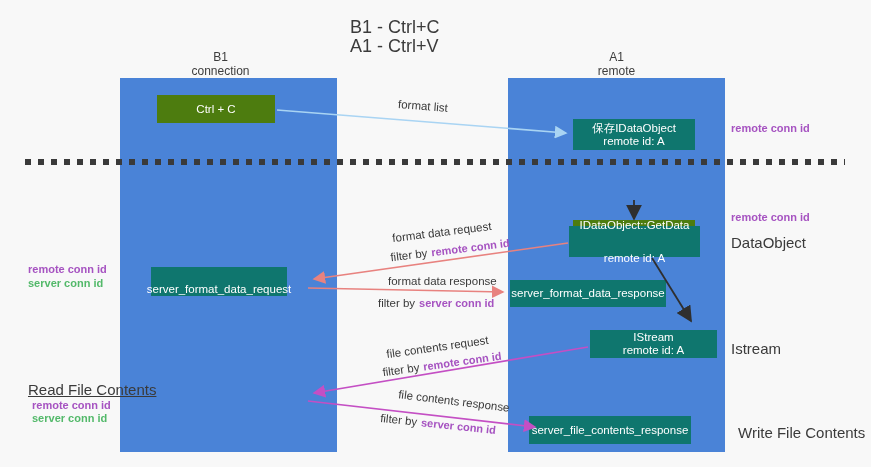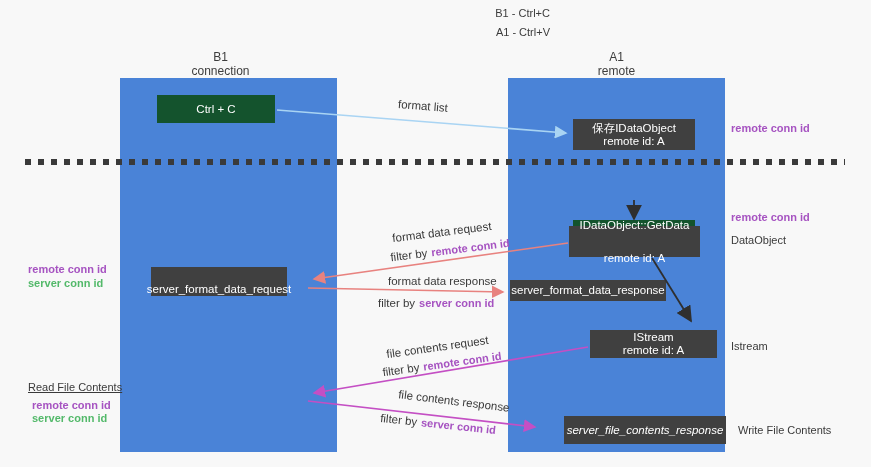--- a/index.html
+++ b/index.html
@@ -1,33 +1,33 @@
 <!DOCTYPE html>
 <html><head>
 <meta charset="utf-8">
 <style>
   html,body{margin:0;padding:0;background:#f8f8f8;}
   .canvas{position:relative;width:871px;height:467px;background:#f8f8f8;
     font-family:"Liberation Sans",sans-serif;overflow:hidden;}
-  .title{position:absolute;left:350px;top:4px;width:200px;text-align:right;
-    font-size:11px;line-height:19px;color:#3b3b3b;}
+  .title{position:absolute;left:350px;top:18px;width:200px;text-align:left;
+    font-size:18px;line-height:19px;color:#3b3b3b;}
   .lifeline{position:absolute;top:78px;width:217px;height:374px;background:#4a83d7;z-index:1;}
   .hdr{position:absolute;top:50px;width:185px;text-align:center;font-size:12px;
     line-height:14px;color:#3d3d3d;}
   .node{position:absolute;display:flex;flex-direction:column;align-items:center;
     justify-content:center;color:#fff;text-align:center;z-index:2;
     font-size:11.5px;line-height:13px;white-space:nowrap;}
-  .green{background:#14532d;text-align:right;}
-  .orange{background:#404040;}
+  .green{background:#4d7c0f;text-align:right;}
+  .orange{background:#0f766e;}
   .dashline{position:absolute;left:25px;top:159px;width:820px;height:6px;z-index:3;
     background:repeating-linear-gradient(90deg,#3a3a3a 0 6px,transparent 6px 13px);}
   svg.arrows{position:absolute;left:0;top:0;z-index:3;pointer-events:none;}
   .edge-label{position:absolute;font-size:11.5px;color:#3a3a3a;white-space:nowrap;
     z-index:4;display:flex;gap:4px;}
-  .ann{position:absolute;font-size:11px;color:#3a3a3a;white-space:nowrap;z-index:4;}
+  .ann{position:absolute;font-size:15px;color:#3a3a3a;white-space:nowrap;z-index:4;}
   .purple{color:#a653c1;font-weight:bold;font-size:11px;}
   .greenlbl{color:#53b96a;font-weight:bold;font-size:11px;}
 </style>
 </head>
 <body>
 
 <div class="canvas">
 
   <div class="title">
     <div>B1 - Ctrl+C</div>
@@ -87,31 +87,31 @@
 
   <div class="node orange" style="left:569px;top:226px;width:131px;height:31px;gap:20px;">
     <span>IDataObject::GetData</span>
     <span>remote id: A</span>
   </div>
 
   <div class="node orange" style="left:151px;top:267px;width:136px;height:29px;justify-content:flex-end;">
     <span>server_format_data_request</span>
   </div>
 
-  <div class="node orange" style="left:510px;top:280px;width:156px;height:21px;">
+  <div class="node orange" style="left:510px;top:280px;width:156px;height:27px;">
     <span>server_format_data_response</span>
   </div>
 
   <div class="node orange" style="left:590px;top:330px;width:127px;height:28px;">
     <span>IStream</span>
     <span>remote id: A</span>
   </div>
 
 
-  <div class="node orange" style="left:564px;top:416px;width:162px;height:28px;font-style:italic;">
+  <div class="node orange" style="left:529px;top:416px;width:162px;height:28px;">
     <span>server_file_contents_response</span>
   </div>
 
   <div class="edge-label" style="left:398px;top:100px;transform:rotate(4.5deg);">
     <span>format list</span>
   </div>
 
   <div class="edge-label" style="left:392px;top:226px;transform:rotate(-7deg);">
     <span>format data request</span>
   </div>

